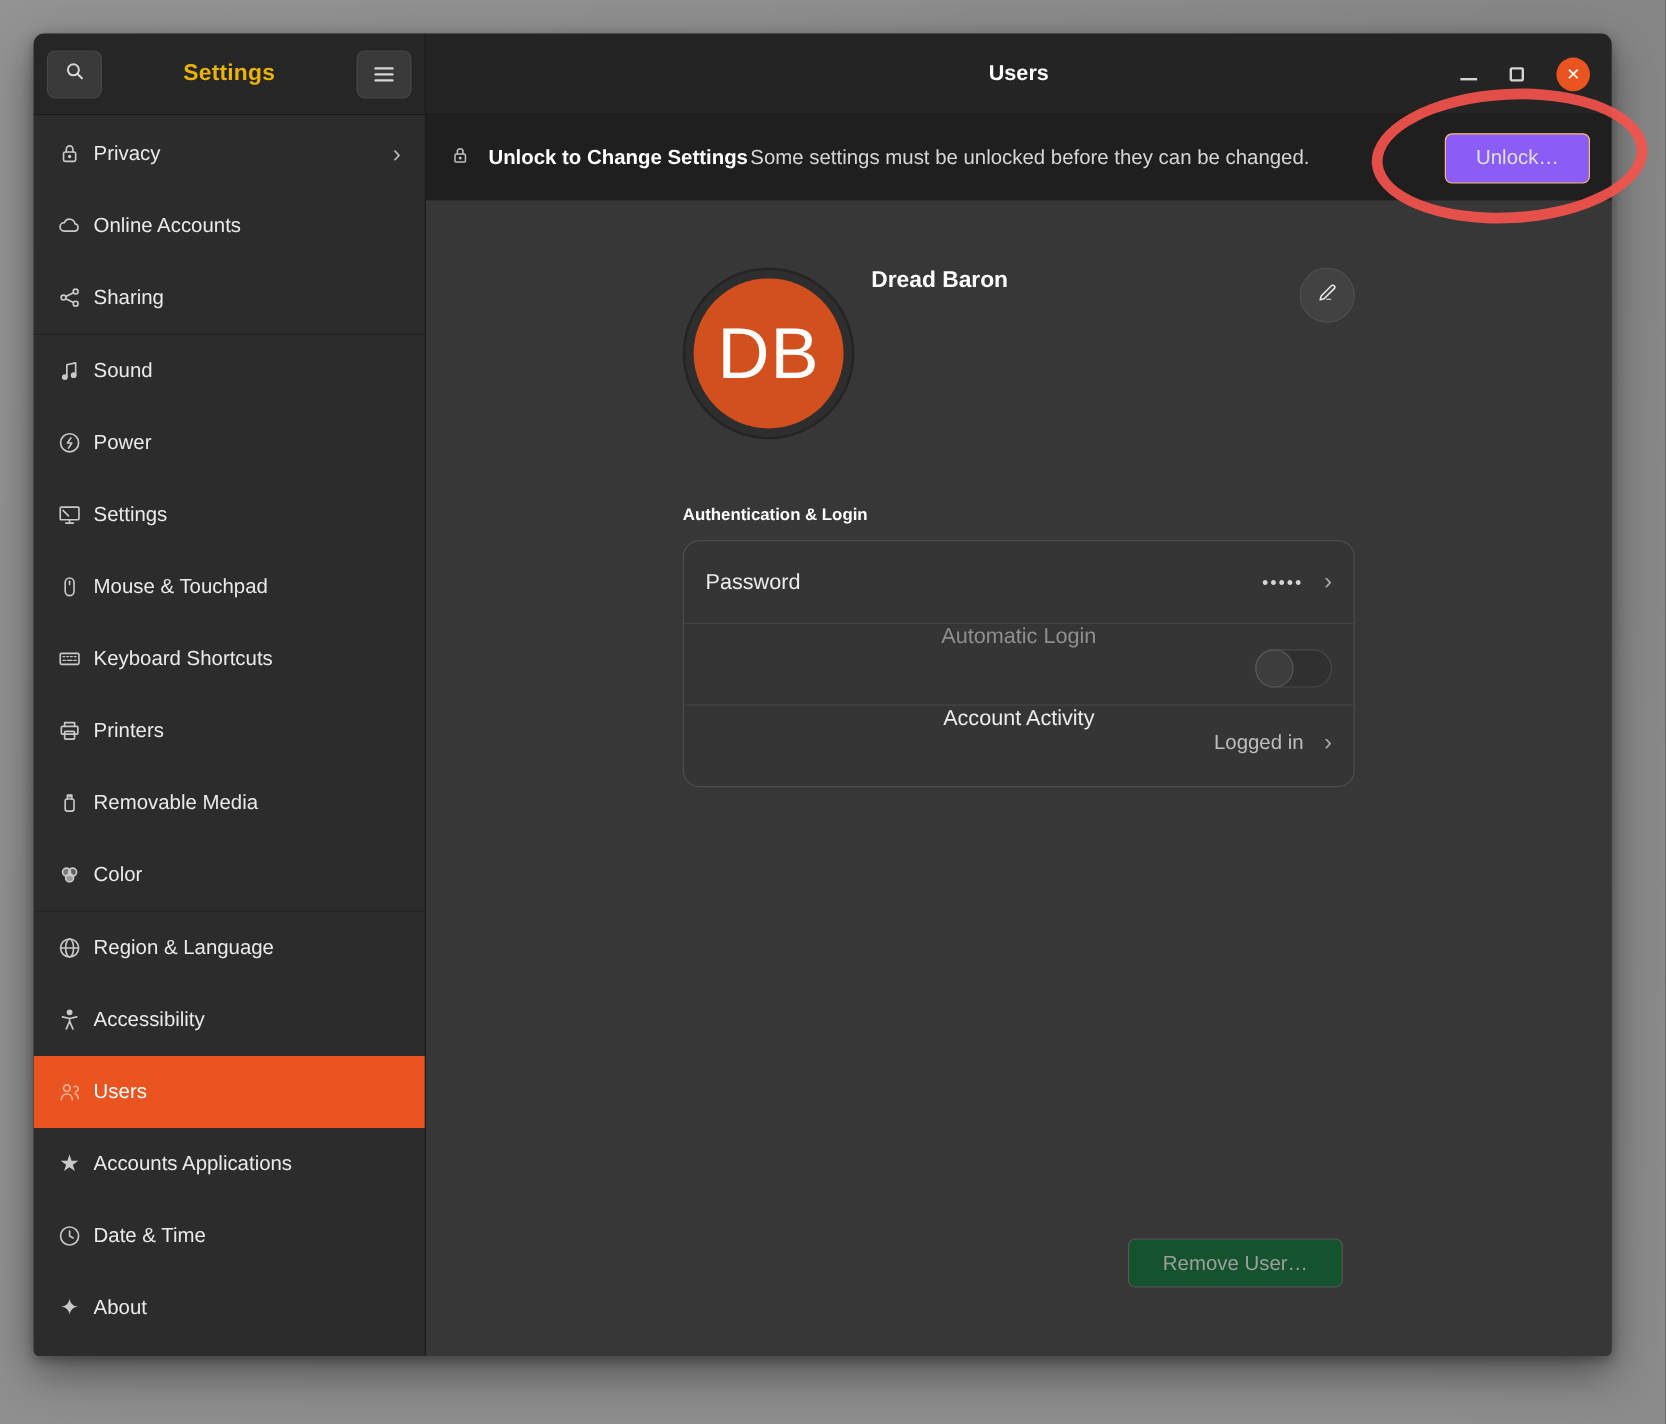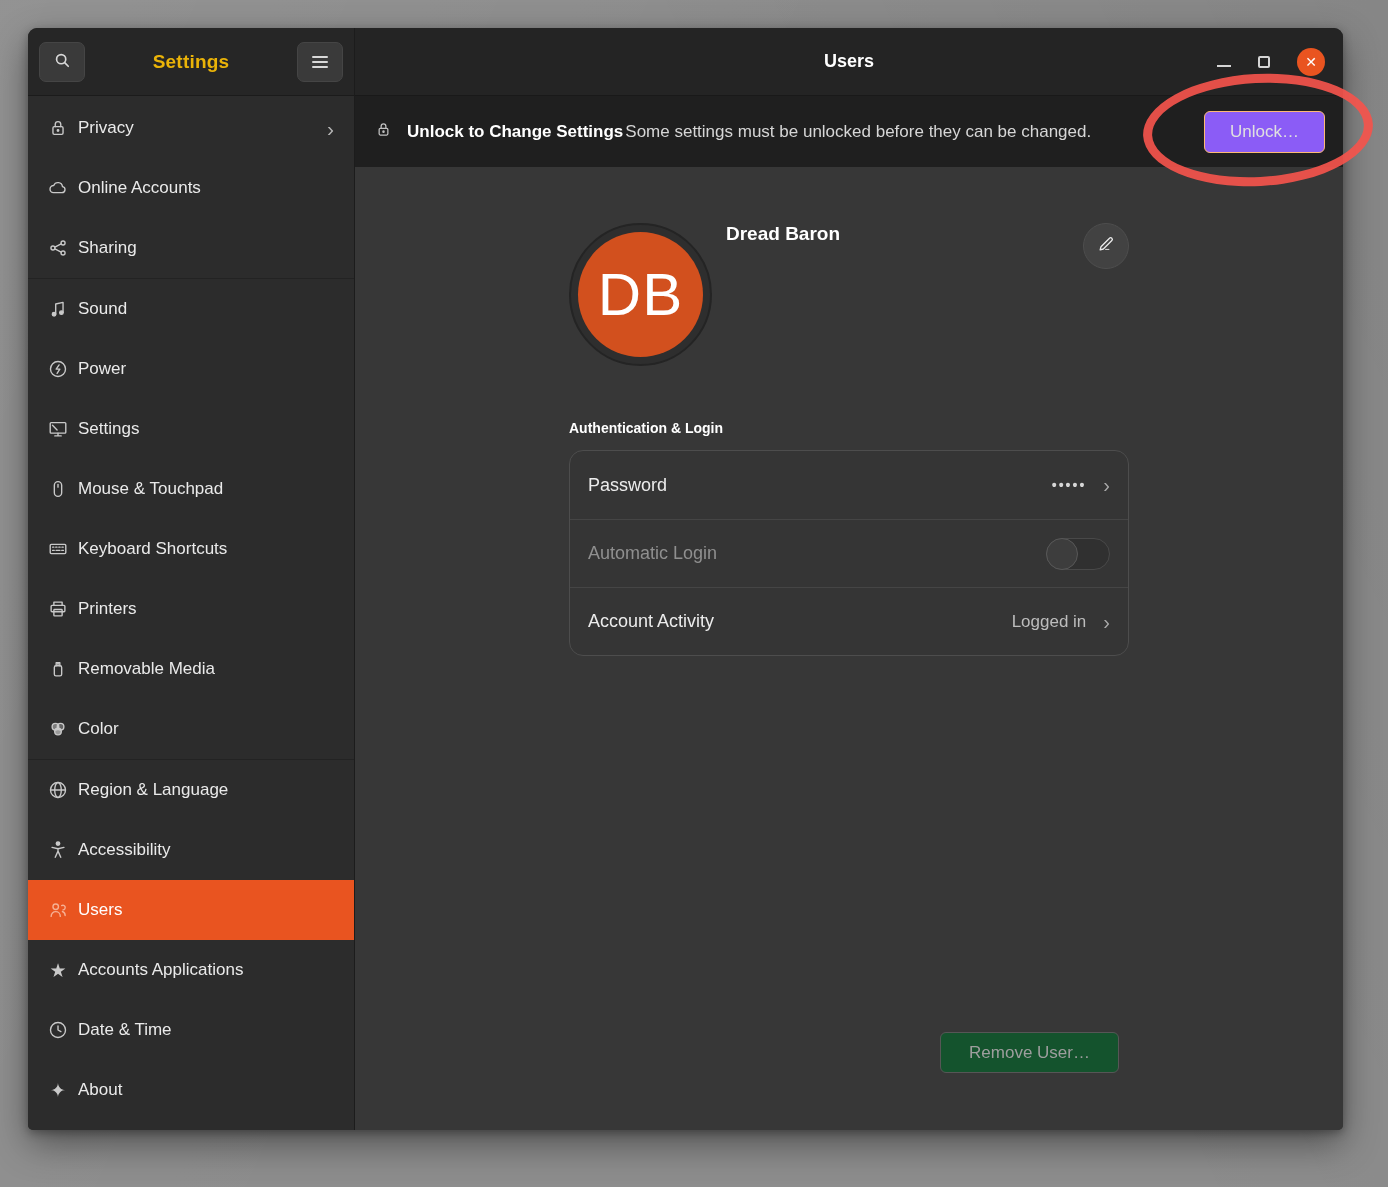--- a/index.html
+++ b/index.html
@@ -153,21 +153,21 @@
   .section-heading { margin-top: 54px; color: #ffffff; font-weight: bold; font-size: 14px; }
   .group {
     margin-top: 14px;
     border: 1px solid #4d4d4d; border-radius: 14px;
     background: #353535;
   }
   .group-row {
     height: 68px; display: flex; align-items: center;
     padding: 0 18px; cursor: pointer;
   }
-  .group-row + .group-row { border-top: 1px solid #454545; }
+  .group-row + .group-row { border-top: 1px solid #454545; flex-direction: column; }
   .row-label { color: #ececec; font-size: 18px; }
   .row-label.dim { color: #8f8f8f; }
   .row-end { margin-left: auto; display: flex; align-items: center; gap: 17px; }
   .dots { color: #d6d6d6; font-size: 14px; font-weight: bold; letter-spacing: 2px; }
   .row-value { color: #bdbdbd; font-size: 17px; }
   .chev { color: #a9a9a9; font-size: 20px; line-height: 1; }
   .toggle {
     width: 64px; height: 32px; border-radius: 16px;
     background: #303030; border: 1px solid #494949;
     position: relative; cursor: pointer;

